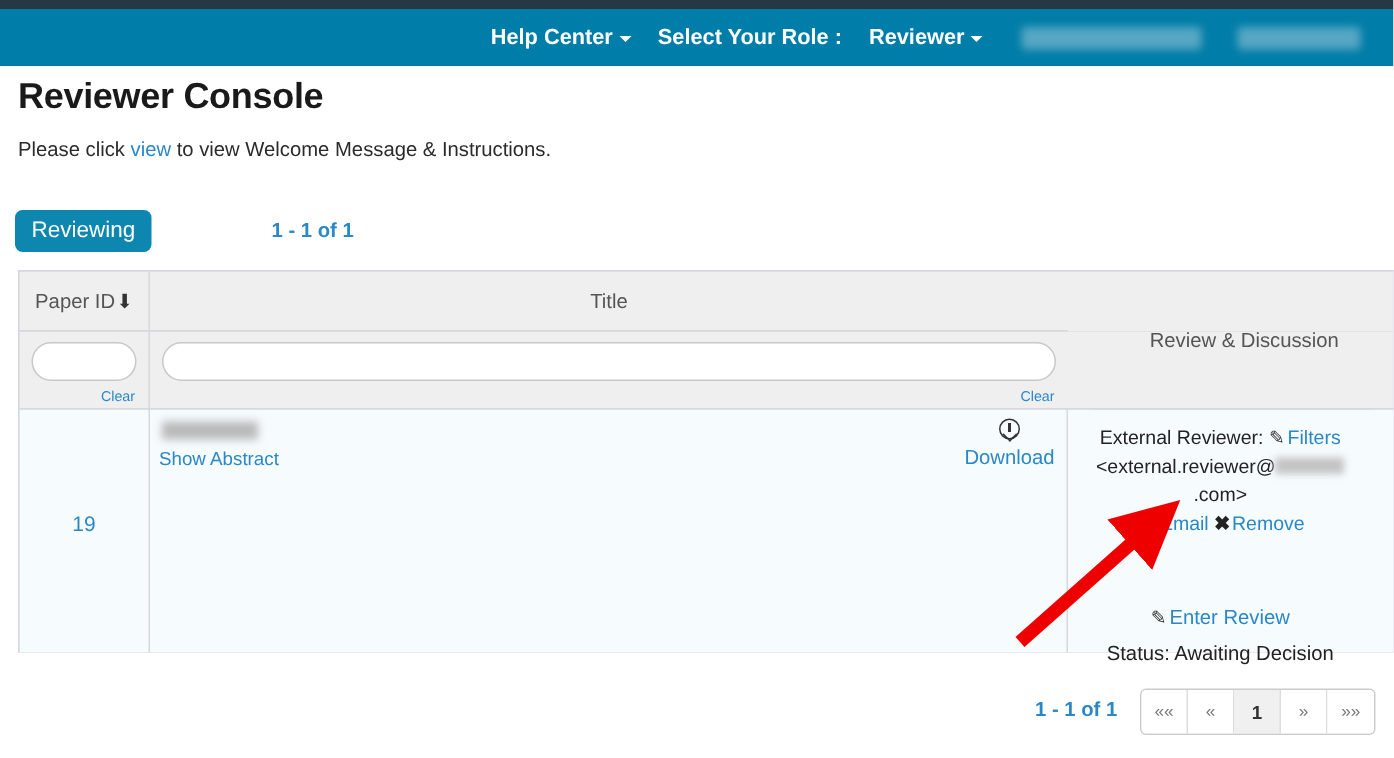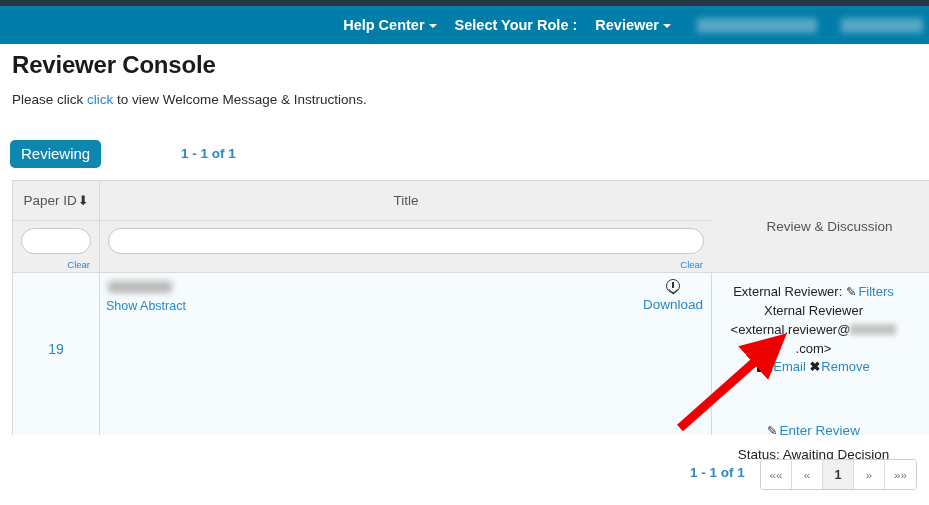--- a/index.html
+++ b/index.html
@@ -14,21 +14,21 @@
 
   
   .navstrip {
     position:absolute; top:0; left:0; width:929px; height:6px;
     background:#263846;
   }
   .navbar {
     position:absolute; top:6px; left:0; width:929px; height:38px;
     background:#007da8;
     display:flex; align-items:center; justify-content:flex-end;
-    padding-right:0;
+    padding-right:16px;
   }
   .navitem {
     color:#ffffff; font-size:14.5px; font-weight:bold;
     margin-left:18px; white-space:nowrap; cursor:pointer;
     display:flex; align-items:center; gap:4px;
   }
   .caret-d {
     display:inline-block; width:0;height:0;
     border-left:4px solid transparent; border-right:4px solid transparent;
     border-top:4px solid #ffffff; margin-top:2px;
@@ -238,21 +238,21 @@
       <span>Reviewer</span>
       <span class="caret-d"></span>
     </div>
     <span class="redacted nav-redact-1"></span>
     <span class="redacted nav-redact-2"></span>
   </div>
 
   <div class="page-title">Reviewer Console</div>
 
   <div class="intro">
-    <span>Please click </span><a href="#">click</a><span> to view Welcome Message &amp; Instructions.</span>
+    <span>Please click </span><a href="#">view</a><span> to view Welcome Message &amp; Instructions.</span>
   </div>
 
   <div class="toolbar">
     <div class="tag-reviewing">Reviewing</div>
     <div class="pagecount pagecount-top">1 - 1 of 1</div>
 
     <div class="pager pager-top">
       <div class="pager-btn">««</div>
       <div class="pager-btn">«</div>
       <div class="pager-btn active">1</div>
@@ -309,21 +309,20 @@
           <span class="dl-icon"></span>
           <span>Download</span>
         </div>
       </div>
 
       <div class="td col-rev last rev-cell">
         <div class="rev-line">
           <span>External Reviewer:</span>
           <span class="pencil-icon">✎</span><span class="lnk">Filters</span>
         </div>
-        <div class="rev-line">Xternal Reviewer</div>
         <div class="rev-line">
           <span>&lt;external.reviewer@</span><span class="email-redact"></span><span>.com&gt;</span>
         </div>
         <div class="rev-line">
           <span class="mail-icon"></span><span class="lnk">Email</span>
           <span class="x-icon">✖</span><span class="lnk">Remove</span>
         </div>
         <div class="rev-line enter-review-row">
           <span class="pencil-icon">✎</span><span class="lnk">Enter Review</span>
         </div>

